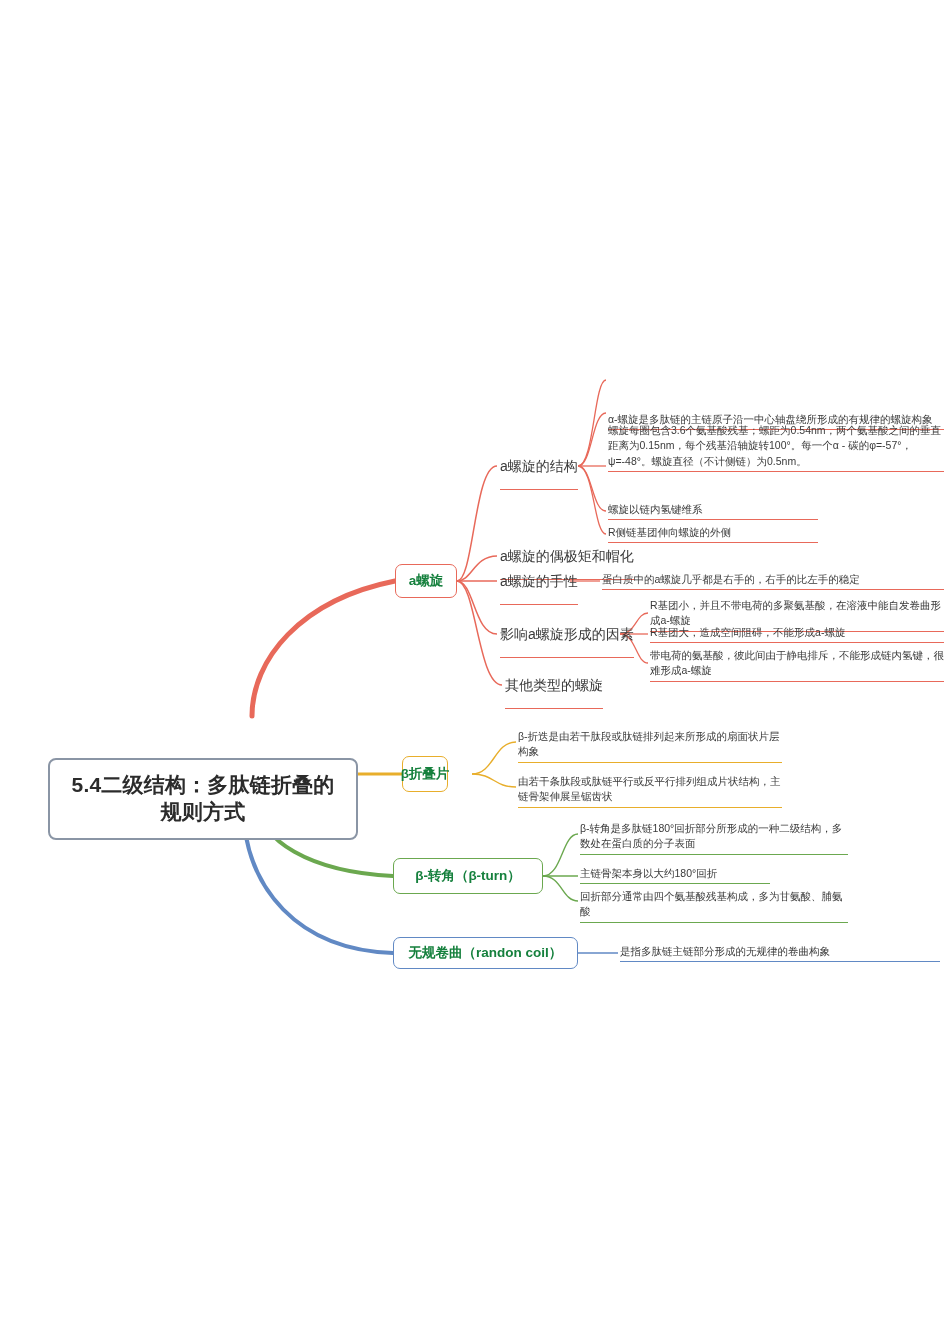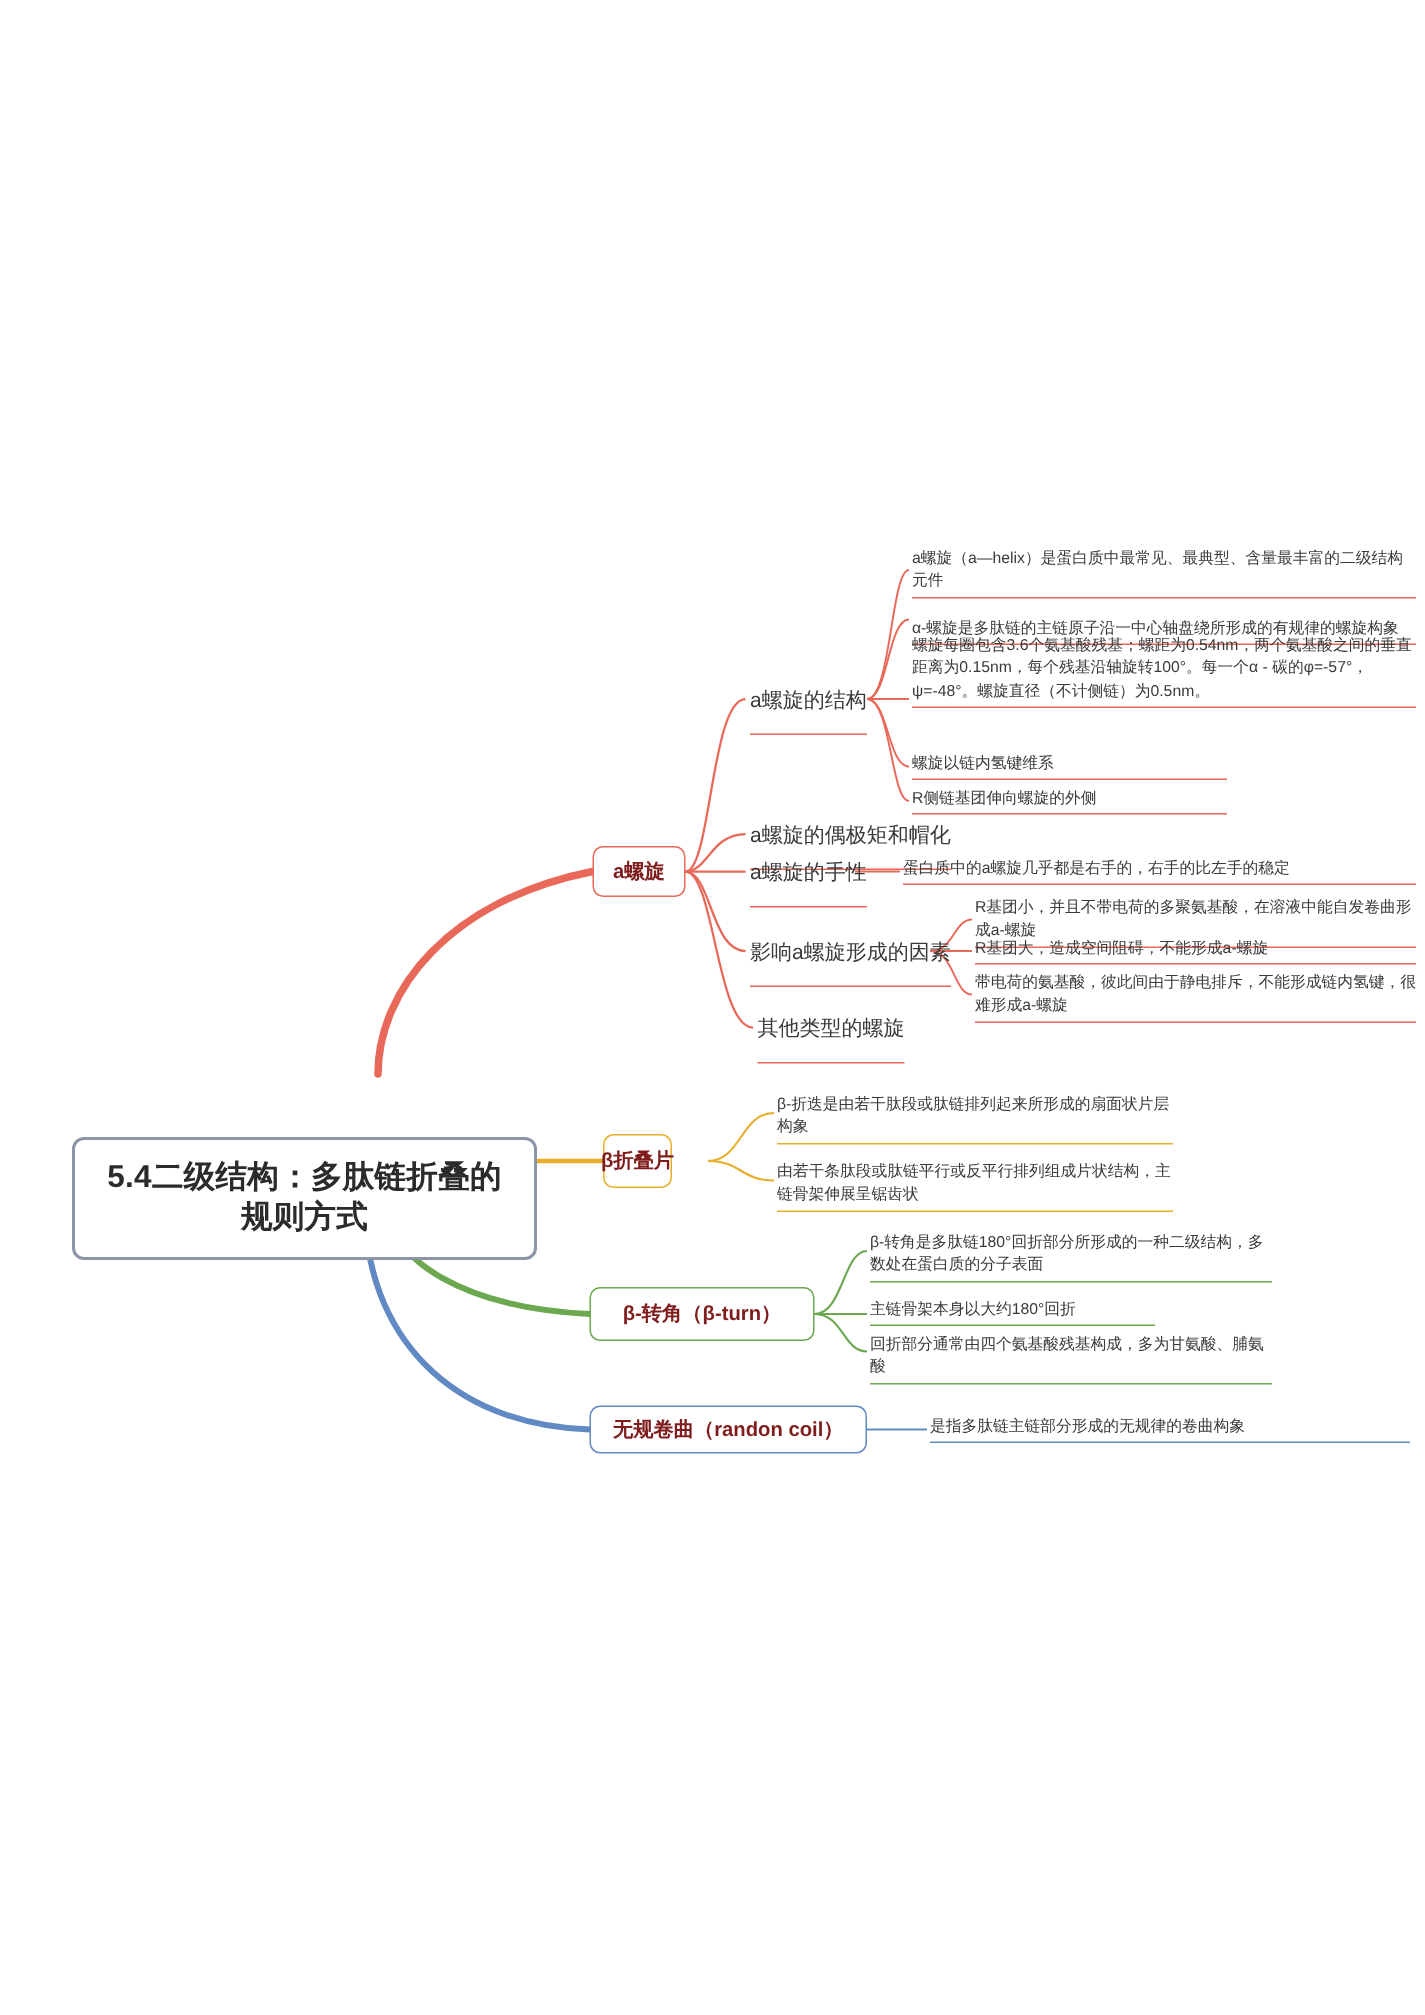--- a/index.html
+++ b/index.html
@@ -65,21 +65,21 @@
     background: #ffffff;
     display: flex;
     align-items: center;
     justify-content: center;
     padding: 3px 10px;
     white-space: nowrap;
   }
   .branch-node .label {
     font-size: 13.5px;
     font-weight: bold;
-    color: #7f1d1d;
+    color: #15803d;
     line-height: 1.25;
   }
 
   .branch-helix   { left: 395px; top: 564px; width: 62px;  height: 34px; border: 1.6px solid #E8695A; }
   .branch-sheet   { left: 402px; top: 756px; width: 46px;  height: 36px; border: 1.6px solid #E8AE2B; }
   .branch-turn    { left: 393px; top: 858px; width: 150px; height: 36px; border: 1.6px solid #6BA84F; justify-content: center; }
   .branch-coil    { left: 393px; top: 937px; width: 185px; height: 32px; border: 1.6px solid #6189C4; }
 
   
   .topic {
@@ -173,21 +173,20 @@
   <div class="topic u-red" style="left:500px; top:457px;">a螺旋的结构</div>
 
   <div class="topic u-red" style="left:500px; top:547px;">a螺旋的偶极矩和帽化</div>
 
   <div class="topic u-red" style="left:500px; top:572px;">a螺旋的手性</div>
 
   <div class="topic u-red" style="left:500px; top:625px;">影响a螺旋形成的因素</div>
 
   <div class="topic u-red" style="left:505px; top:676px;">其他类型的螺旋</div>
 
-  <div class="leaf u-red" style="left:608px; top:365px; width:336px;">a螺旋（a—helix）是蛋白质中最常见、最典型、含量最丰富的二级结构元件</div>
 
   <div class="leaf u-red" style="left:608px; top:412px; width:336px;">α-螺旋是多肽链的主链原子沿一中心轴盘绕所形成的有规律的螺旋构象</div>
 
   <div class="leaf u-red" style="left:608px; top:423px; width:336px;">螺旋每圈包含3.6个氨基酸残基；螺距为0.54nm，两个氨基酸之间的垂直距离为0.15nm，每个残基沿轴旋转100°。每一个α - 碳的φ=-57°，ψ=-48°。螺旋直径（不计侧链）为0.5nm。</div>
 
   <div class="leaf u-red" style="left:608px; top:502px; width:210px;">螺旋以链内氢键维系</div>
 
   <div class="leaf u-red" style="left:608px; top:525px; width:210px;">R侧链基团伸向螺旋的外侧</div>
 
   <div class="leaf u-red" style="left:602px; top:572px; width:342px;">蛋白质中的a螺旋几乎都是右手的，右手的比左手的稳定</div>

